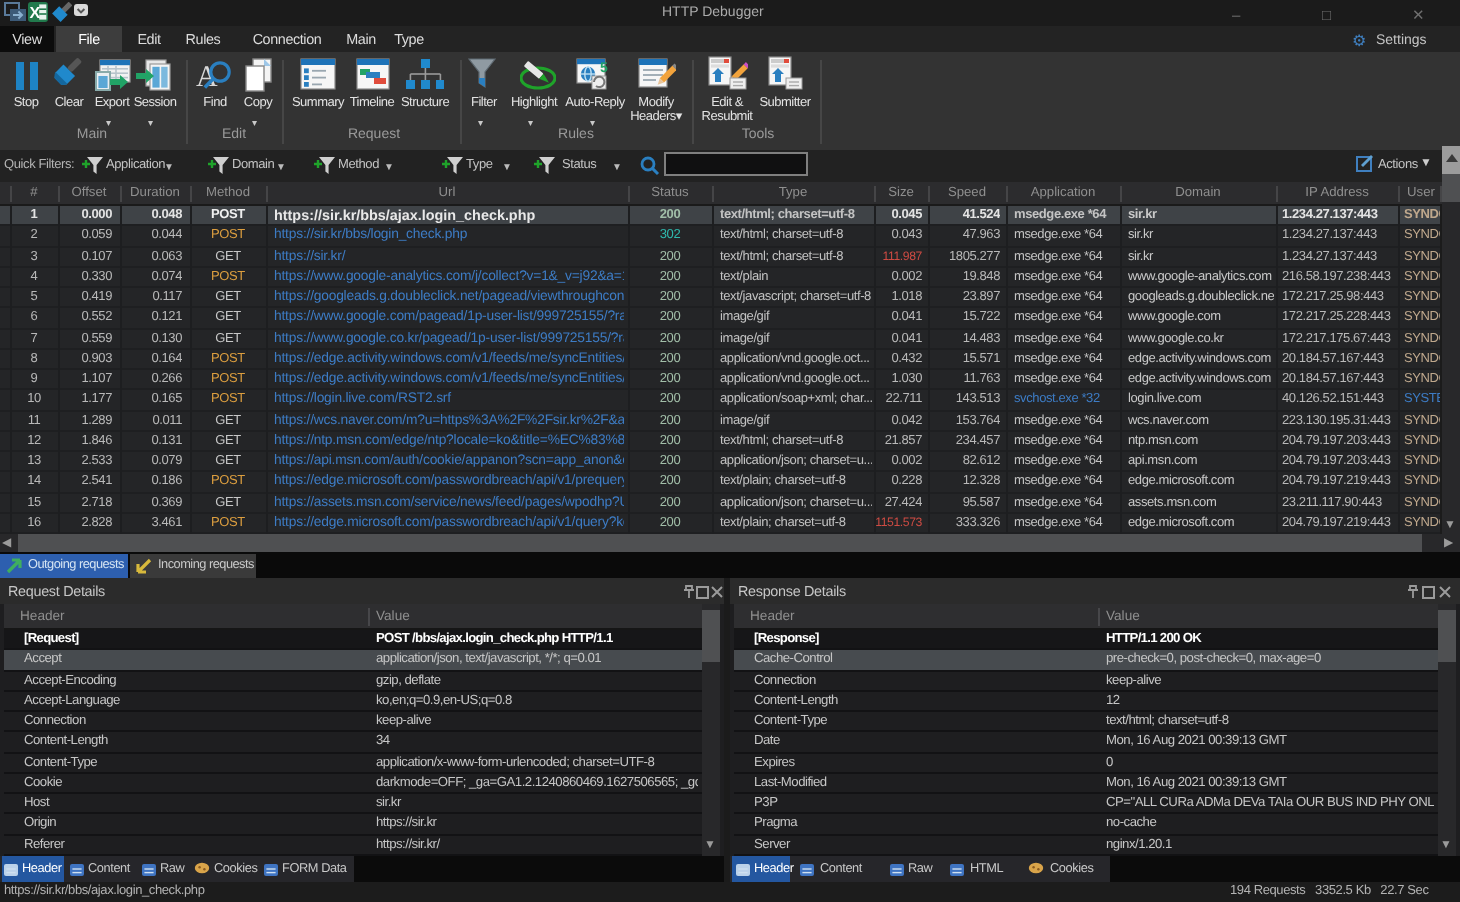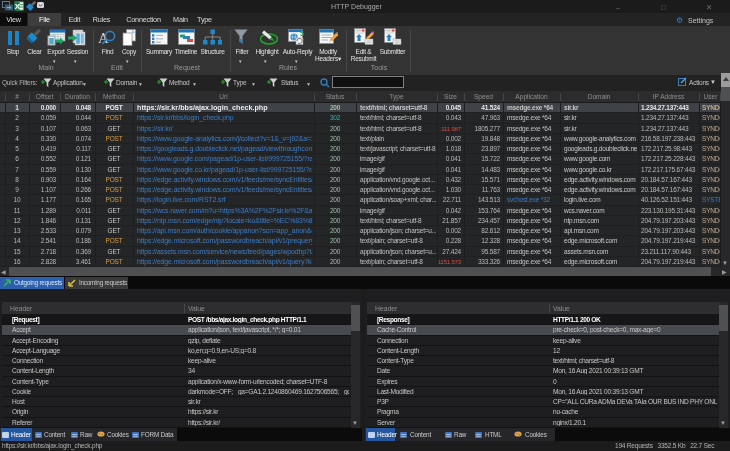--- a/index.html
+++ b/index.html
@@ -641,20 +641,32 @@
 <div class="abs" style="left:722.5px;top:77px;width:0;height:0;border-left:3px solid transparent;border-right:3px solid transparent;border-bottom:4px solid #3a3a3a;"></div>
 <div class="sbthumb abs" style="left:721px;top:87px;width:9px;height:14px;"></div>
 <div class="sbarr abs" style="left:722px;top:259px;">▼</div>
 
 <div class="sbtrack abs" style="left:0px;top:267px;width:730px;height:9px;"></div>
 <div class="sbarr abs" style="left:1px;top:268px;">◀</div>
 <div class="sbthumb abs" style="left:9px;top:267px;width:702px;height:9px;"></div>
 <div class="sbarr abs" style="left:722px;top:268px;">▶</div>
 
 <div class="panel" id="lpanel" style="left:0px;width:362px;">
+<div class="ptitle">
+      <span>Request Details</span>
+      <svg class="picon" style="left:341px;top:3px;" width="7" height="8">
+        <path d="M1 3 L6 3 M2 3 L2 1 L5 1 L5 3 M3.5 3 L3.5 7" stroke="#9b9b9b" stroke-width="0.9" fill="none"></path>
+      </svg>
+      <svg class="picon" style="left:348px;top:3px;" width="7" height="8">
+        <rect x="0.5" y="1.5" width="5.5" height="5.5" fill="none" stroke="#9b9b9b" stroke-width="1"></rect>
+      </svg>
+      <svg class="picon" style="left:355px;top:3px;" width="7" height="8">
+        <path d="M1 1.5 L6 6.5 M6 1.5 L1 6.5" stroke="#9b9b9b" stroke-width="1"></path>
+      </svg>
+    </div>
 <div class="pheadrow" style="width:349px;">
       <span style="left:8px;">Header</span>
       <span style="left:186px;">Value</span>
       <div style="position:absolute;left:182px;top:2px;width:1px;height:9px;background:#47474a;"></div>
     </div>
 <div class="prow pbold" style="left:2px;top:26.00px;width:349px;">
       <div class="h">[Request]</div>
       <div class="v" style="left:186px;width:161px;">POST /bbs/ajax.login_check.php HTTP/1.1</div>
     </div>
 <div class="prow psel" style="left:2px;top:36.27px;width:349px;">
@@ -696,20 +708,32 @@
 <div class="prow" style="left:2px;top:128.70px;width:349px;">
       <div class="h">Referer</div>
       <div class="v" style="left:186px;width:161px;">https://sir.kr/</div>
     </div>
 <div class="sbtrack" style="left:351px;top:13px;width:9px;height:126px;"></div>
 <div class="sbarr" style="left:352px;top:15px;">▲</div>
 <div class="sbthumb" style="left:351px;top:16px;width:9px;height:26px;"></div>
 <div class="sbarr" style="left:352px;top:130px;">▼</div>
 </div>
 <div class="panel" id="rpanel" style="left:365px;width:365px;">
+<div class="ptitle">
+      <span>Response Details</span>
+      <svg class="picon" style="left:338px;top:3px;" width="7" height="8">
+        <path d="M1 3 L6 3 M2 3 L2 1 L5 1 L5 3 M3.5 3 L3.5 7" stroke="#9b9b9b" stroke-width="0.9" fill="none"></path>
+      </svg>
+      <svg class="picon" style="left:346px;top:3px;" width="7" height="8">
+        <rect x="0.5" y="1.5" width="5.5" height="5.5" fill="none" stroke="#9b9b9b" stroke-width="1"></rect>
+      </svg>
+      <svg class="picon" style="left:354px;top:3px;" width="7" height="8">
+        <path d="M1 1.5 L6 6.5 M6 1.5 L1 6.5" stroke="#9b9b9b" stroke-width="1"></path>
+      </svg>
+    </div>
 <div class="pheadrow" style="width:352px;">
       <span style="left:8px;">Header</span>
       <span style="left:186px;">Value</span>
       <div style="position:absolute;left:182px;top:2px;width:1px;height:9px;background:#47474a;"></div>
     </div>
 <div class="prow pbold" style="left:2px;top:26.00px;width:352px;">
       <div class="h">[Response]</div>
       <div class="v" style="left:186px;width:164px;">HTTP/1.1 200 OK</div>
     </div>
 <div class="prow psel" style="left:2px;top:36.27px;width:352px;">

